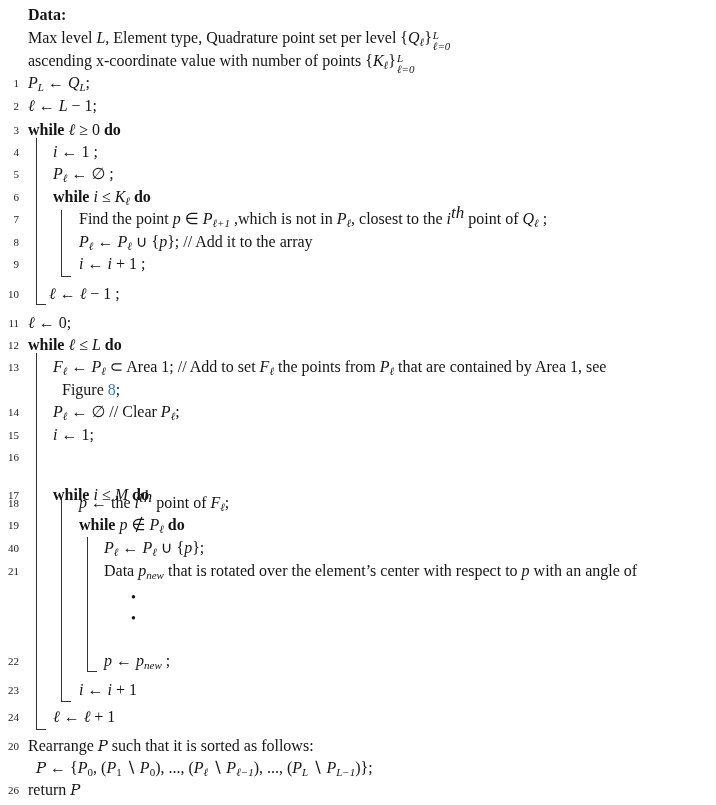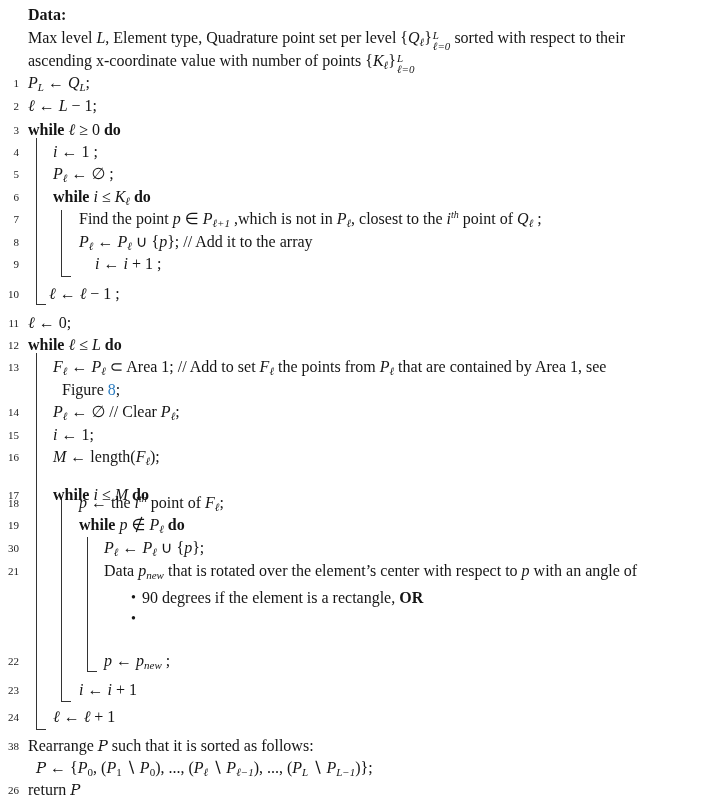--- a/index.html
+++ b/index.html
@@ -9,35 +9,35 @@
     font-family: "Liberation Serif", serif; font-size: 16px;
   }
   .ln { position: absolute; left: 0; width: 716px; height: 22px; line-height: 22px; white-space: nowrap; }
   .num { position: absolute; left: 0; top: 0; width: 19px; text-align: right; font-size: 11px; color: #222; }
   .txt { position: absolute; top: 0; white-space: nowrap; }
   .bullet { position: absolute; top: 0; font-size: 14px; }
   .seg.m { font-style: italic; }
   .seg.b { font-weight: bold; }
   .seg.sub, .seg.subm { font-size: 11px; vertical-align: -3px; line-height: 0; }
   .seg.subm { font-style: italic; }
-  .seg.supm { font-size: 10px; font-style: italic; vertical-align: 6px; line-height: 0; }
+  .seg.supm { font-size: 17px; font-style: italic; vertical-align: 6px; line-height: 0; }
   .seg.lnk { color: #2b7bbf; cursor: pointer; }
   .seg.cal { font-style: italic; font-family: "DejaVu Serif", serif; font-size: 15px; }
   .seg.ss { display: inline-block; vertical-align: -7px; font-size: 11px; line-height: 11px; font-style: italic; margin-left: 1px; }
   .seg.ss > span { display: block; }
   .bracket { position: absolute; width: 9px; border-left: 1px solid #333; border-bottom: 1px solid #333; }
 </style>
 </head>
 <body>
 
 <div class="ln" style="top:4px">
   <span class="txt seg b" style="left:28px">Data:</span>
 </div>
 <div class="ln" style="top:27px">
-  <span class="txt" style="left:28px"><span class="seg ">Max level </span><span class="seg m">L</span><span class="seg ">, Element type, Quadrature point set per level {</span><span class="seg m">Q</span><span class="seg subm">ℓ</span><span class="seg ">}</span><span class="seg ss"><span>L</span><span>ℓ=0</span></span><span class="seg "> sorted with respect to their</span></span>
+  <span class="txt" style="left:28px"><span class="seg ">Max level </span><span class="seg m">L</span><span class="seg ">, Element type, Quadrature point set per level {</span><span class="seg m">Q</span><span class="seg subm">ℓ</span><span class="seg ">}</span><span class="seg ss"><span>L</span><span>ℓ=0</span></span></span>
 </div>
 <div class="ln" style="top:50px">
   <span class="txt" style="left:28px"><span class="seg ">ascending x-coordinate value with number of points {</span><span class="seg m">K</span><span class="seg subm">ℓ</span><span class="seg ">}</span><span class="seg ss"><span>L</span><span>ℓ=0</span></span></span>
 </div>
 
 <div class="bracket" style="left:36px; top:138px; height:166px"></div>
 <div class="bracket" style="left:61px; top:210px; height:66px"></div>
 <div class="bracket" style="left:36px; top:353px; height:376px"></div>
 <div class="bracket" style="left:61px; top:497px; height:204px"></div>
 <div class="bracket" style="left:87px; top:537px; height:134px"></div>
@@ -69,21 +69,21 @@
 <div class="ln" style="top:208px">
   <span class="num">7</span>
   <span class="txt" style="left:79px"><span class="seg ">Find the point </span><span class="seg m">p</span><span class="seg "> ∈ </span><span class="seg m">P</span><span class="seg subm">ℓ+1</span><span class="seg "> ,which is not in </span><span class="seg m">P</span><span class="seg subm">ℓ</span><span class="seg ">, closest to the </span><span class="seg m">i</span><span class="seg supm">th</span><span class="seg "> point of </span><span class="seg m">Q</span><span class="seg subm">ℓ</span><span class="seg "> ;</span></span>
 </div>
 <div class="ln" style="top:231px">
   <span class="num">8</span>
   <span class="txt" style="left:79px"><span class="seg m">P</span><span class="seg subm">ℓ</span><span class="seg "> ← </span><span class="seg m">P</span><span class="seg subm">ℓ</span><span class="seg "> ∪ {</span><span class="seg m">p</span><span class="seg ">}; // Add it to the array</span></span>
 </div>
 <div class="ln" style="top:253px">
   <span class="num">9</span>
-  <span class="txt" style="left:95px"><span class="seg m">i</span><span class="seg "> ← </span><span class="seg m">i</span><span class="seg "> + 1 ;</span></span>
+  <span class="txt" style="left:79px"><span class="seg m">i</span><span class="seg "> ← </span><span class="seg m">i</span><span class="seg "> + 1 ;</span></span>
 </div>
 <div class="ln" style="top:283px">
   <span class="num">10</span>
   <span class="txt" style="left:49px"><span class="seg m">ℓ</span><span class="seg "> ← </span><span class="seg m">ℓ</span><span class="seg "> − 1 ;</span></span>
 </div>
 <div class="ln" style="top:312px">
   <span class="num">11</span>
   <span class="txt" style="left:28px"><span class="seg m">ℓ</span><span class="seg "> ← 0;</span></span>
 </div>
 <div class="ln" style="top:334px">
@@ -100,63 +100,61 @@
 <div class="ln" style="top:401px">
   <span class="num">14</span>
   <span class="txt" style="left:53px"><span class="seg m">P</span><span class="seg subm">ℓ</span><span class="seg "> ← ∅ // Clear </span><span class="seg m">P</span><span class="seg subm">ℓ</span><span class="seg ">;</span></span>
 </div>
 <div class="ln" style="top:424px">
   <span class="num">15</span>
   <span class="txt" style="left:53px"><span class="seg m">i</span><span class="seg "> ← 1;</span></span>
 </div>
 <div class="ln" style="top:446px">
   <span class="num">16</span>
-  <span class="txt" style="left:53px"><span class="seg m">M</span><span class="seg "> ← length(</span><span class="seg m">F</span><span class="seg subm">ℓ</span><span class="seg ">);</span></span>
 </div>
 <div class="ln" style="top:484px">
   <span class="num">17</span>
   <span class="txt" style="left:53px"><span class="seg b">while</span><span class="seg "> </span><span class="seg m">i</span><span class="seg "> ≤ </span><span class="seg m">M</span><span class="seg "> </span><span class="seg b">do</span></span>
 </div>
 <div class="ln" style="top:492px">
   <span class="num">18</span>
   <span class="txt" style="left:79px"><span class="seg m">p</span><span class="seg "> ← the </span><span class="seg m">i</span><span class="seg supm">th</span><span class="seg "> point of </span><span class="seg m">F</span><span class="seg subm">ℓ</span><span class="seg ">;</span></span>
 </div>
 <div class="ln" style="top:514px">
   <span class="num">19</span>
   <span class="txt" style="left:79px"><span class="seg b">while</span><span class="seg "> </span><span class="seg m">p</span><span class="seg "> ∉ </span><span class="seg m">P</span><span class="seg subm">ℓ</span><span class="seg "> </span><span class="seg b">do</span></span>
 </div>
 <div class="ln" style="top:537px">
-  <span class="num">30</span>
+  <span class="num">40</span>
   <span class="txt" style="left:104px"><span class="seg m">P</span><span class="seg subm">ℓ</span><span class="seg "> ← </span><span class="seg m">P</span><span class="seg subm">ℓ</span><span class="seg "> ∪ {</span><span class="seg m">p</span><span class="seg ">};</span></span>
 </div>
 <div class="ln" style="top:560px">
   <span class="num">21</span>
   <span class="txt" style="left:104px"><span class="seg ">Data </span><span class="seg m">p</span><span class="seg subm">new</span><span class="seg "> that is rotated over the element’s center with respect to </span><span class="seg m">p</span><span class="seg "> with an angle of</span></span>
 </div>
 <div class="ln" style="top:587px">
   <span class="bullet" style="left:131px">•</span>
-  <span class="txt" style="left:142px"><span class="seg ">90 degrees if the element is a rectangle, </span><span class="seg b">OR</span></span>
 </div>
 <div class="ln" style="top:608px">
   <span class="bullet" style="left:131px">•</span>
 </div>
 <div class="ln" style="top:650px">
   <span class="num">22</span>
   <span class="txt" style="left:104px"><span class="seg m">p</span><span class="seg "> ← </span><span class="seg m">p</span><span class="seg subm">new</span><span class="seg "> ;</span></span>
 </div>
 <div class="ln" style="top:679px">
   <span class="num">23</span>
   <span class="txt" style="left:79px"><span class="seg m">i</span><span class="seg "> ← </span><span class="seg m">i</span><span class="seg "> + 1</span></span>
 </div>
 <div class="ln" style="top:706px">
   <span class="num">24</span>
   <span class="txt" style="left:53px"><span class="seg m">ℓ</span><span class="seg "> ← </span><span class="seg m">ℓ</span><span class="seg "> + 1</span></span>
 </div>
 <div class="ln" style="top:735px">
-  <span class="num">38</span>
+  <span class="num">20</span>
   <span class="txt" style="left:28px"><span class="seg ">Rearrange </span><span class="seg cal">P</span><span class="seg "> such that it is sorted as follows:</span></span>
 </div>
 <div class="ln" style="top:757px">
   <span class="txt" style="left:36px"><span class="seg cal">P</span><span class="seg "> ← {</span><span class="seg m">P</span><span class="seg sub">0</span><span class="seg ">, (</span><span class="seg m">P</span><span class="seg sub">1</span><span class="seg "> ∖ </span><span class="seg m">P</span><span class="seg sub">0</span><span class="seg ">), ..., (</span><span class="seg m">P</span><span class="seg subm">ℓ</span><span class="seg "> ∖ </span><span class="seg m">P</span><span class="seg subm">ℓ−1</span><span class="seg ">), ..., (</span><span class="seg m">P</span><span class="seg subm">L</span><span class="seg "> ∖ </span><span class="seg m">P</span><span class="seg subm">L−1</span><span class="seg ">)};</span></span>
 </div>
 <div class="ln" style="top:779px">
   <span class="num">26</span>
   <span class="txt" style="left:28px"><span class="seg ">return </span><span class="seg cal">P</span></span>
 </div>
 

